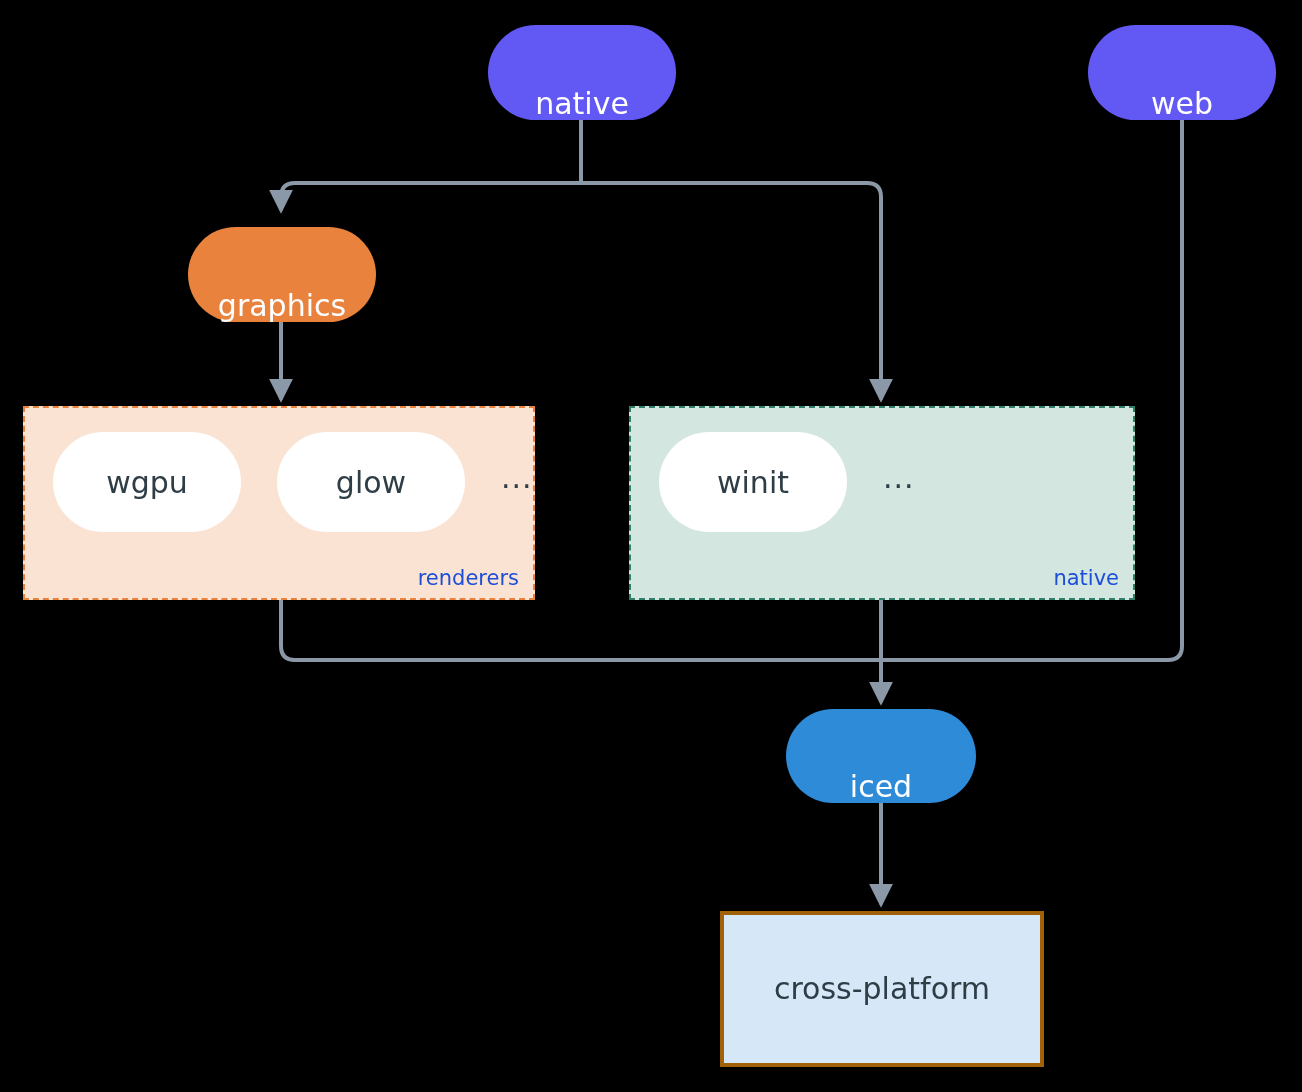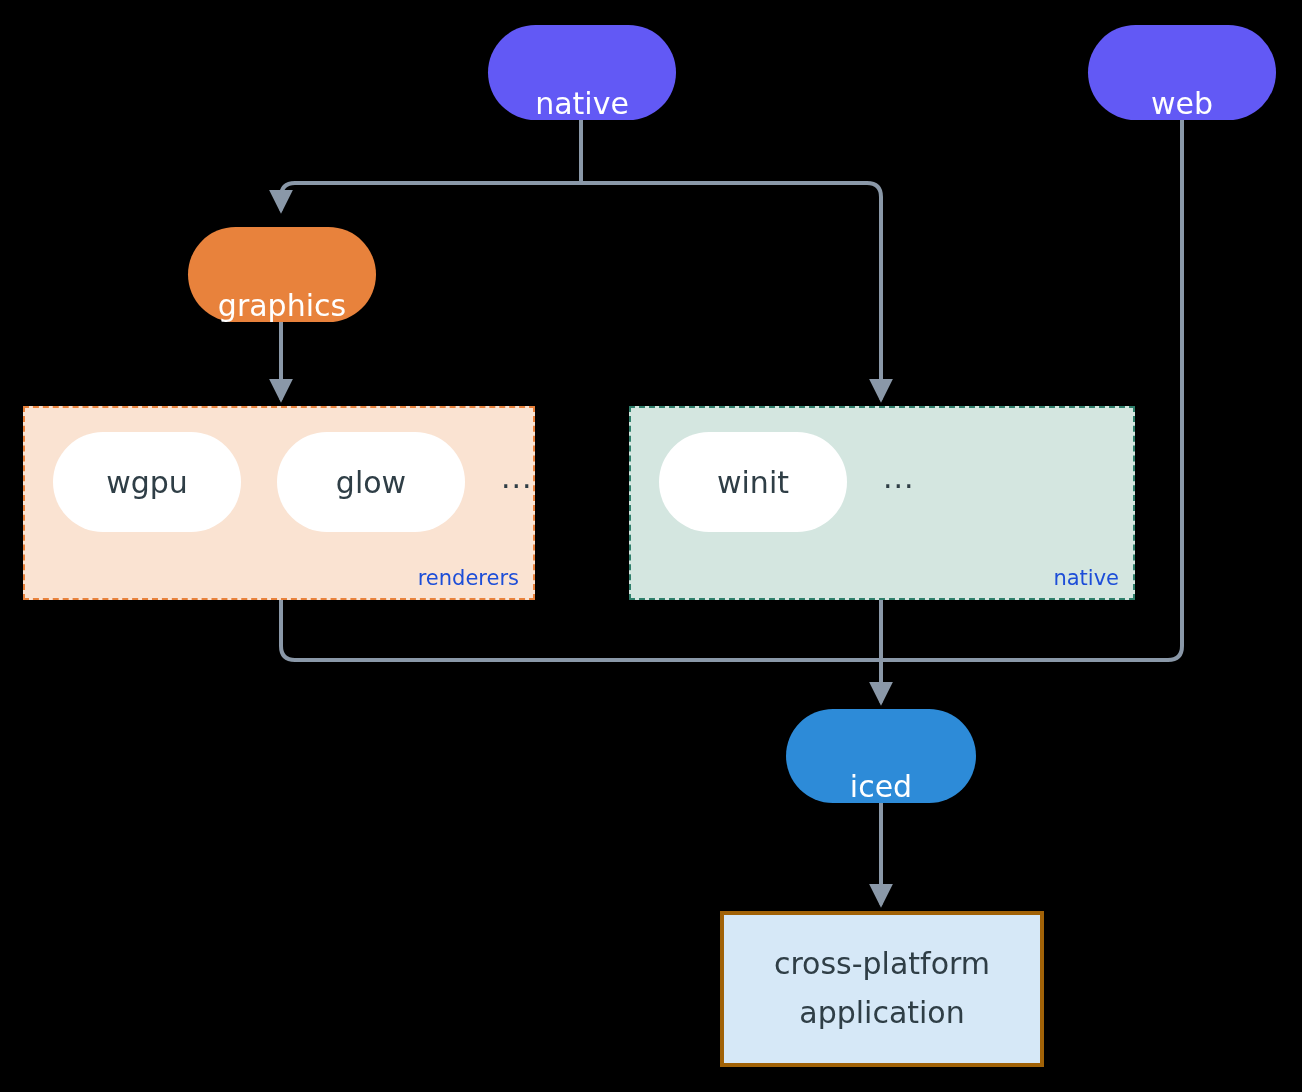--- a/index.html
+++ b/index.html
@@ -202,14 +202,13 @@
   </div>
   <span class="group-label">native</span>
 </div>
 
 <div class="node pill pill-iced">
   <span>iced</span>
 </div>
 
 <div class="node rect-app">
   <span>cross-platform</span>
-  <span>application</span>
 </div>
 
 </body></html>

